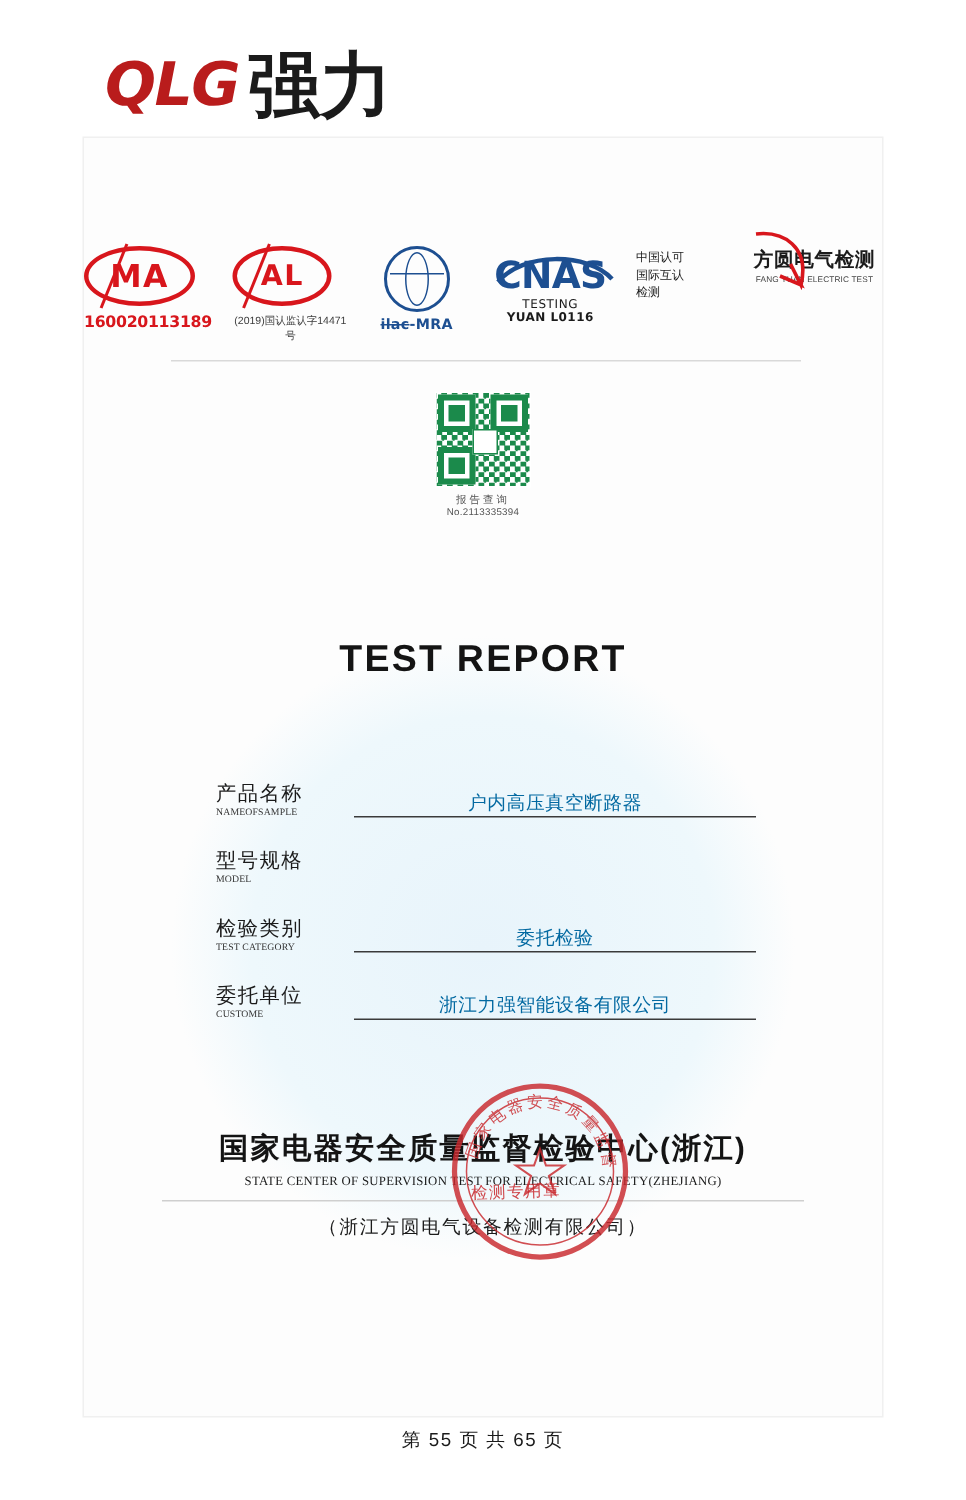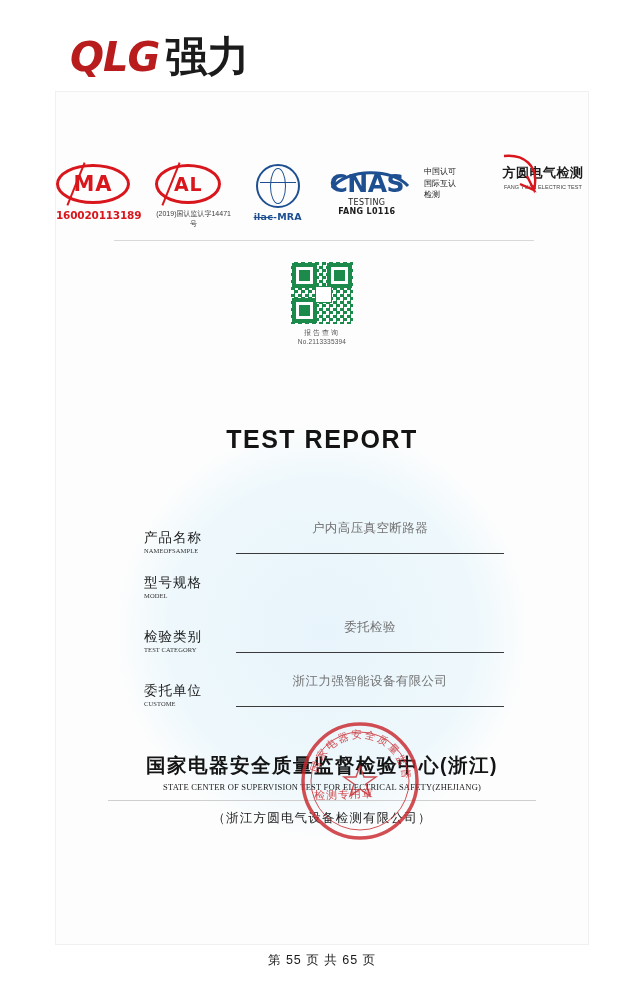--- a/index.html
+++ b/index.html
@@ -29,21 +29,21 @@
     font-weight: bold;
     font-style: italic;
     font-size: 40px;
     letter-spacing: -1px;
     color: #b91c1c;
     line-height: 1;
   }
   .brand-cn {
     font-family: "DejaVu Sans", sans-serif;
     font-weight: bold;
-    font-size: 42px;
+    font-size: 48px;
     color: #1b1b1b;
     margin-left: 6px;
     line-height: 1;
   }
 
   
   .page {
     position: absolute;
     top: 92px;
     left: 56px;
@@ -347,24 +347,24 @@
   .field-label .en {
     font-family: "Liberation Serif", serif;
     font-size: 6.5px;
     color: #333;
     letter-spacing: 0.1px;
     white-space: nowrap;
   }
   .field-value {
     flex: 1;
     border-bottom: 1px solid #3a3a3a;
-    padding-bottom: 16px;
+    padding-bottom: 0;
     text-align: center;
     font-size: 12.5px;
-    color: #737373;
+    color: #0369a1;
     letter-spacing: 0.4px;
     min-height: 17px;
   }
   .field-value.model {
     font-family: "Liberation Serif", serif;
     font-size: 13px;
     letter-spacing: 0.2px;
   }
 
   
@@ -470,21 +470,21 @@
           <span class="strike">ilac</span><span>-</span><span>MRA</span>
         </div>
       </div>
 
       <div class="cnas">
         <svg class="swoosh" viewBox="0 0 80 26">
           <path d="M2 22 C18 2, 62 2, 78 20" fill="none" stroke="#1d4f91" stroke-width="3"></path>
         </svg>
         <div class="word">CNAS</div>
         <div class="sub1">TESTING</div>
-        <div class="sub2">FANG L0116</div>
+        <div class="sub2">YUAN L0116</div>
       </div>
 
       <div class="cnca">
         <div>中国认可</div>
         <div>国际互认</div>
         <div>检测</div>
       </div>
 
       <div class="fy">
         <svg class="hookmark" viewBox="0 0 44 44">

